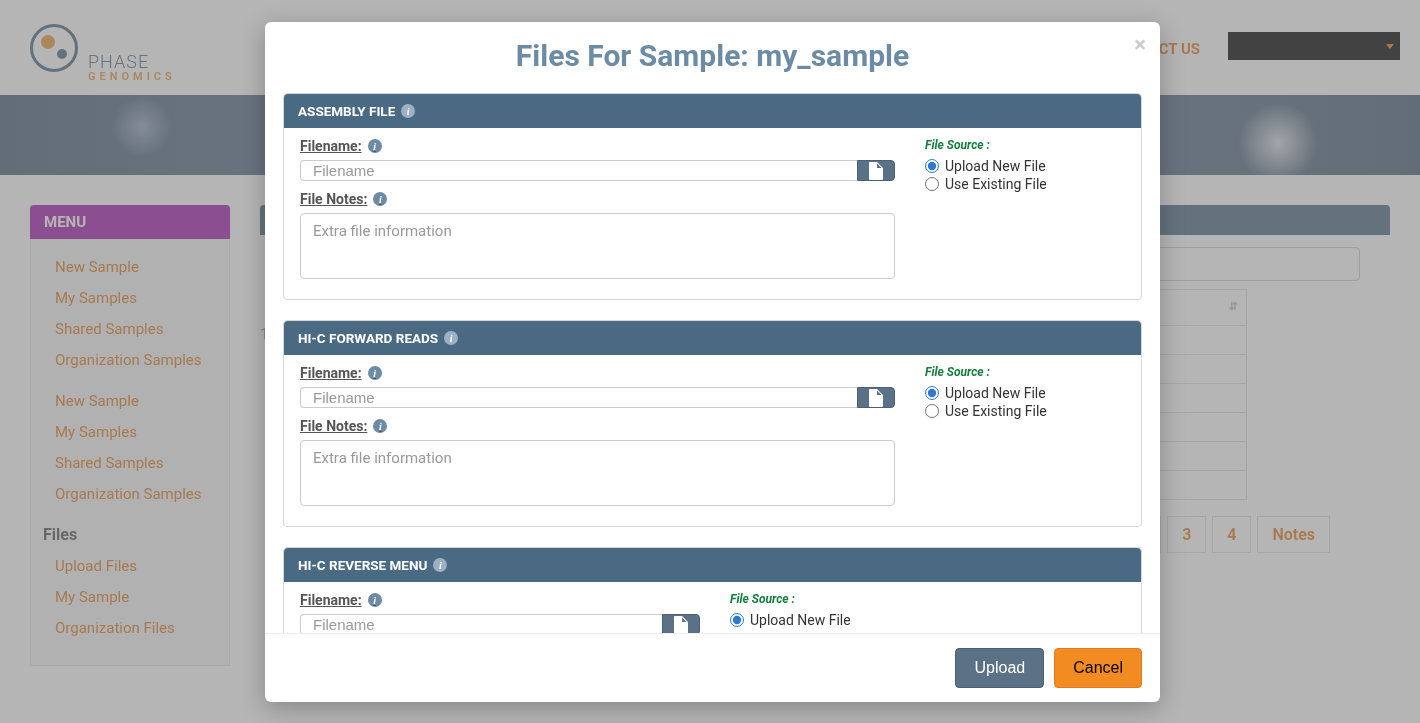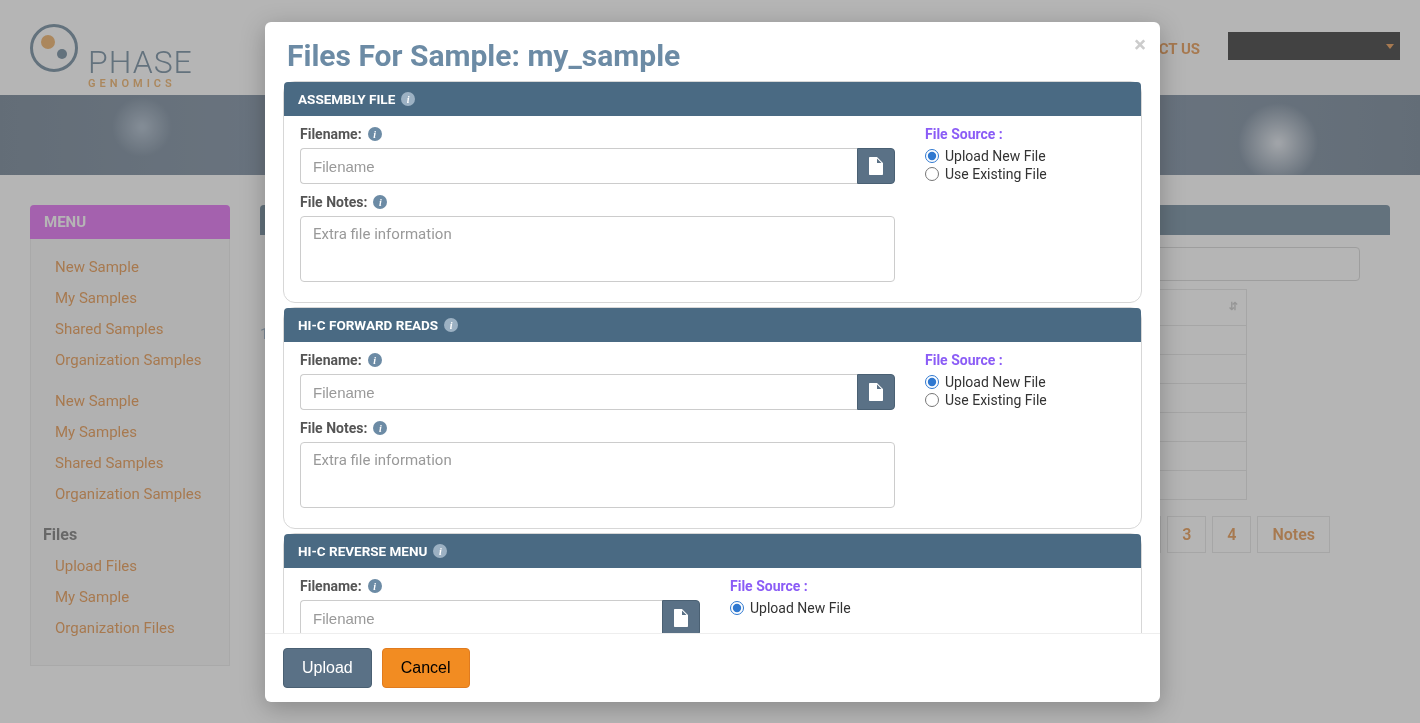--- a/index.html
+++ b/index.html
@@ -40,21 +40,21 @@
     left:8px; top:8px;
   }
   .logo-mark::after {
     content:"";
     position:absolute;
     width: 10px; height:10px; border-radius:50%;
     background:#4a6a83;
     right:8px; bottom:10px;
   }
   .logo-text { line-height:1; }
-  .logo-text .brand { font-size: 32px; font-weight:700; color:#4a6a83; letter-spacing:1px;margin-top:40px; }
+  .logo-text .brand { font-size: 18px; font-weight:700; color:#4a6a83; letter-spacing:1px;margin-top:40px; }
   .logo-text .brand span { color:#4a6a83; font-weight:300; }
   .logo-text .sub { font-size:11px; letter-spacing:4px; color:#e99a3c; font-weight:600; }
   .nav-contact {
     position:absolute;
     right: 220px;
     top: 40px;
     color:#e07b1f;
     font-weight:700;
     font-size:15px;
   }
@@ -71,21 +71,21 @@
   .banner {
     height: 80px;
     background: linear-gradient(90deg,#4b6177,#5b718a);
     background-image: radial-gradient(circle at 10% 40%, #8fa3b8 2px, transparent 30px),
                       radial-gradient(circle at 90% 60%, #d0d8e2 2px, transparent 40px),
                       linear-gradient(90deg,#4b6177,#6c83a0,#4b6177);
   }
   
   .container { display:flex; padding: 30px 30px 0 30px; gap: 30px; }
   .sidebar { width: 200px; }
-  .menu-head { background:#d946ef; color:#fff; font-weight:700; padding:8px 14px; border-radius:4px 4px 0 0; font-size:15px;}
+  .menu-head { background:#a21caf; color:#fff; font-weight:700; padding:8px 14px; border-radius:4px 4px 0 0; font-size:15px;}
   .menu-body { background:#f7f7f7; border:1px solid #e5e5e5; border-top:none; padding:12px 4px 12px 4px;}
   .menu-section { font-weight:700; color:#555; padding:6px 8px; font-size:16px;}
   .menu-items { list-style:none; padding:0 0 10px 0;}
   .menu-items li { padding:6px 8px 6px 20px; }
   .menu-items a { color:#e07b1f; text-decoration:none; font-size:15px; }
   .main-col { flex:1; position:relative; }
   .list-panel-head { background:#4a6a83; height:30px; border-radius:4px 4px 0 0; margin-top:0;}
   .search-box { width:230px; height:34px; border:1px solid #ccc; border-radius:4px; margin:12px 0 8px 0; float:right; clear:right; margin-right:30px;}
   .table-wrap { clear:both; }
   .tbl-head, .tbl-row { display:flex; }
@@ -111,64 +111,64 @@
   .modal {
     position:absolute;
     left:265px; top:22px;
     width:895px;
     background:#fff;
     border-radius:6px;
     box-shadow:0 6px 24px rgba(0,0,0,.25);
     display:flex; flex-direction:column;
     max-height: 680px;
   }
-  .modal-header { padding:16px 22px 8px 22px; position:relative; }
+  .modal-header { padding:16px 22px 20px 22px; position:relative;text-align:center; }
   .modal-title { color:#6c8ba5; font-size:30px; font-weight:700; }
   .modal-close { position:absolute; right:14px; top:10px; font-size:22px; color:#ccc; cursor:pointer; font-weight:700;}
   .modal-body { padding: 0 18px 6px 18px; overflow-y:auto; flex:1; }
-  .panel { border:1px solid #d7d7d7; border-radius:12px; margin-bottom:4px; }
+  .panel { border:1px solid #d7d7d7; border-radius:4px; margin-bottom:20px; }
   .panel-head {
     background:#4a6a83; color:#fff; font-weight:700; font-size:13.5px;
     padding:9px 14px; border-radius:4px 4px 0 0;
     display:flex; align-items:center; gap:6px;
   }
   .info-icon {
     display:inline-flex; align-items:center; justify-content:center;
     width:14px; height:14px; border-radius:50%;
     background:#6c8ba5; color:#fff; font-size:10px; font-weight:700;
     font-style: italic; font-family: Georgia, serif;
   }
   .panel-head .info-icon { background:#9cb1c3; }
   .panel-body { padding:10px 16px 16px 16px; display:flex; gap:30px; }
   .left-col { flex: 0 0 400px; }
   .right-col { flex:1; }
-  .fld-label { font-weight:700; color:#555; font-size:14px; display:flex; align-items:center; gap:6px; margin-bottom:6px;}
+  .fld-label { font-weight:700; color:#555; font-size:14px; display:flex; align-items:center; gap:6px; margin-bottom:6px;text-decoration:underline;}
   .fld-label .info-icon { background:#6c8ba5; }
   .input-group { display:flex; }
   .input-group input {
-    flex:1; height:36px; border:1px solid #ccc; border-right:none;
+    flex:1; height:21px; border:1px solid #ccc; border-right:none;
     border-radius:4px 0 0 4px; padding:0 12px; font-size:15px; color:#555;
   }
   .input-group input::placeholder { color:#999; }
   .input-group .file-btn {
     width:38px; background:#5a7186; border:1px solid #4a6073;
     border-radius:0 4px 4px 0; display:flex; align-items:center; justify-content:center;
     cursor:pointer;
   }
   .file-btn svg { fill:#fff; }
   textarea.notes {
     width:595px; height:66px; border:1px solid #ccc; border-radius:4px;
     padding:8px 12px; font-size:15px; color:#555; resize:none; font-family:inherit;
   }
   textarea.notes::placeholder { color:#999; }
-  .source-label { font-weight:700; color:#8b5cf6; font-size:14px; margin-bottom:6px;}
+  .source-label { font-weight:700; color:#15803d; font-size:12px; margin-bottom:6px;font-style:italic;}
   .radio-row { display:flex; align-items:center; gap:6px; font-size:14px; color:#333; margin-bottom:2px;}
   .radio-row input[type=radio] { accent-color:#2f78d0; width:14px; height:14px; }
   .modal-footer {
-    padding:14px 18px; display:flex; justify-content:flex-start; gap:10px;
+    padding:14px 18px; display:flex; justify-content:flex-end; gap:10px;
     border-top:1px solid #eee;
   }
   .btn {
     padding:10px 18px; border-radius:4px; font-size:16px; font-weight:500;
     border:1px solid transparent; cursor:pointer;
   }
   .btn-upload { background:#5a7186; color:#fff; border-color:#4a6073;}
   .btn-cancel { background:#f28c22; color:#000000; border-color:#e07b1f;}
 </style>
 </head>

